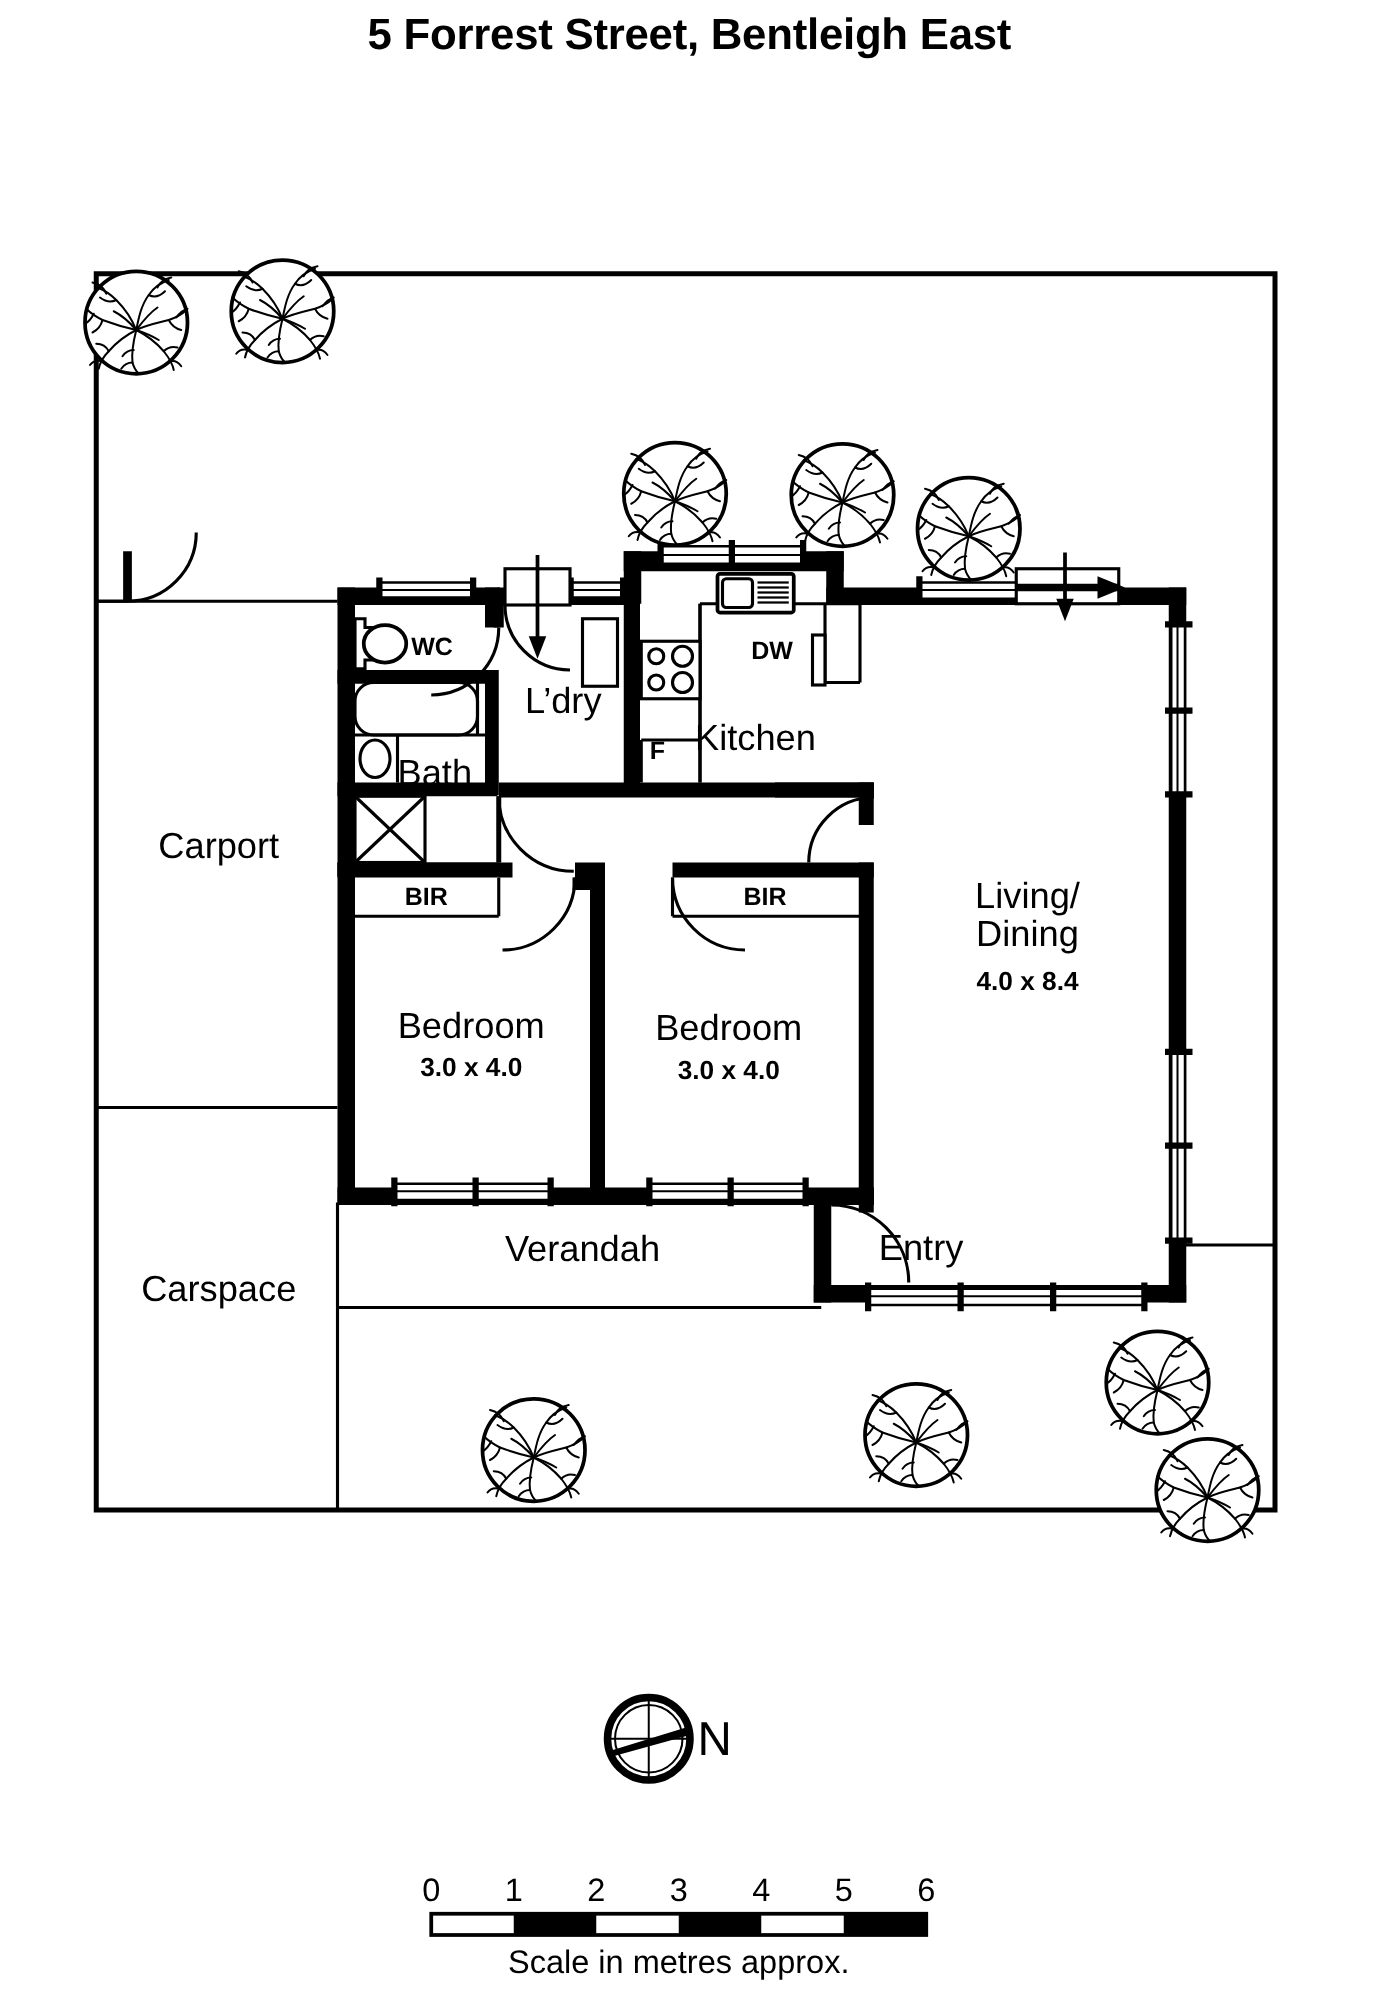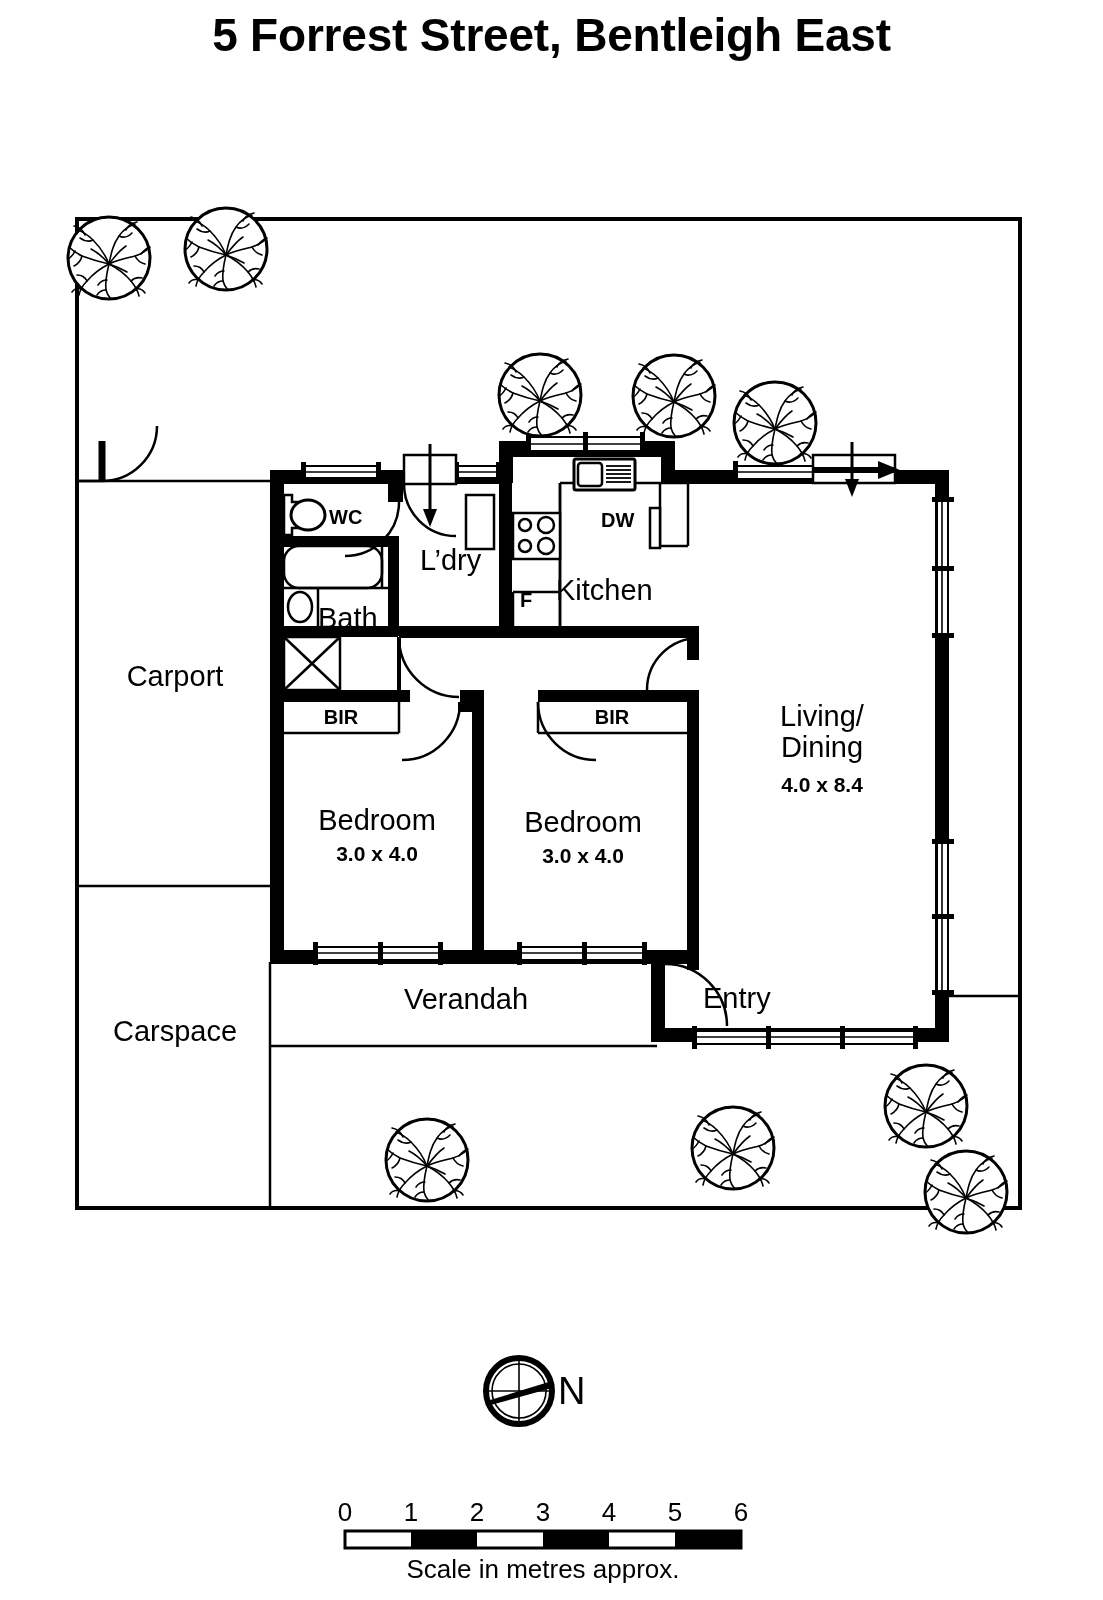--- a/index.html
+++ b/index.html
@@ -19,21 +19,21 @@
     position: relative;
     width: 1103px;
     height: 1600px;
   }
   #title {
     position: absolute;
     top: 8px;
     left: 0;
     width: 1103px;
     text-align: center;
-    font-size: 46px;
+    font-size: 35px;
     font-weight: bold;
     letter-spacing: -0.2px;
     font-family: "Liberation Sans", sans-serif;
   }
   #plan-svg {
     position: absolute;
     top: 0;
     left: 0;
   }
   .lbl {

